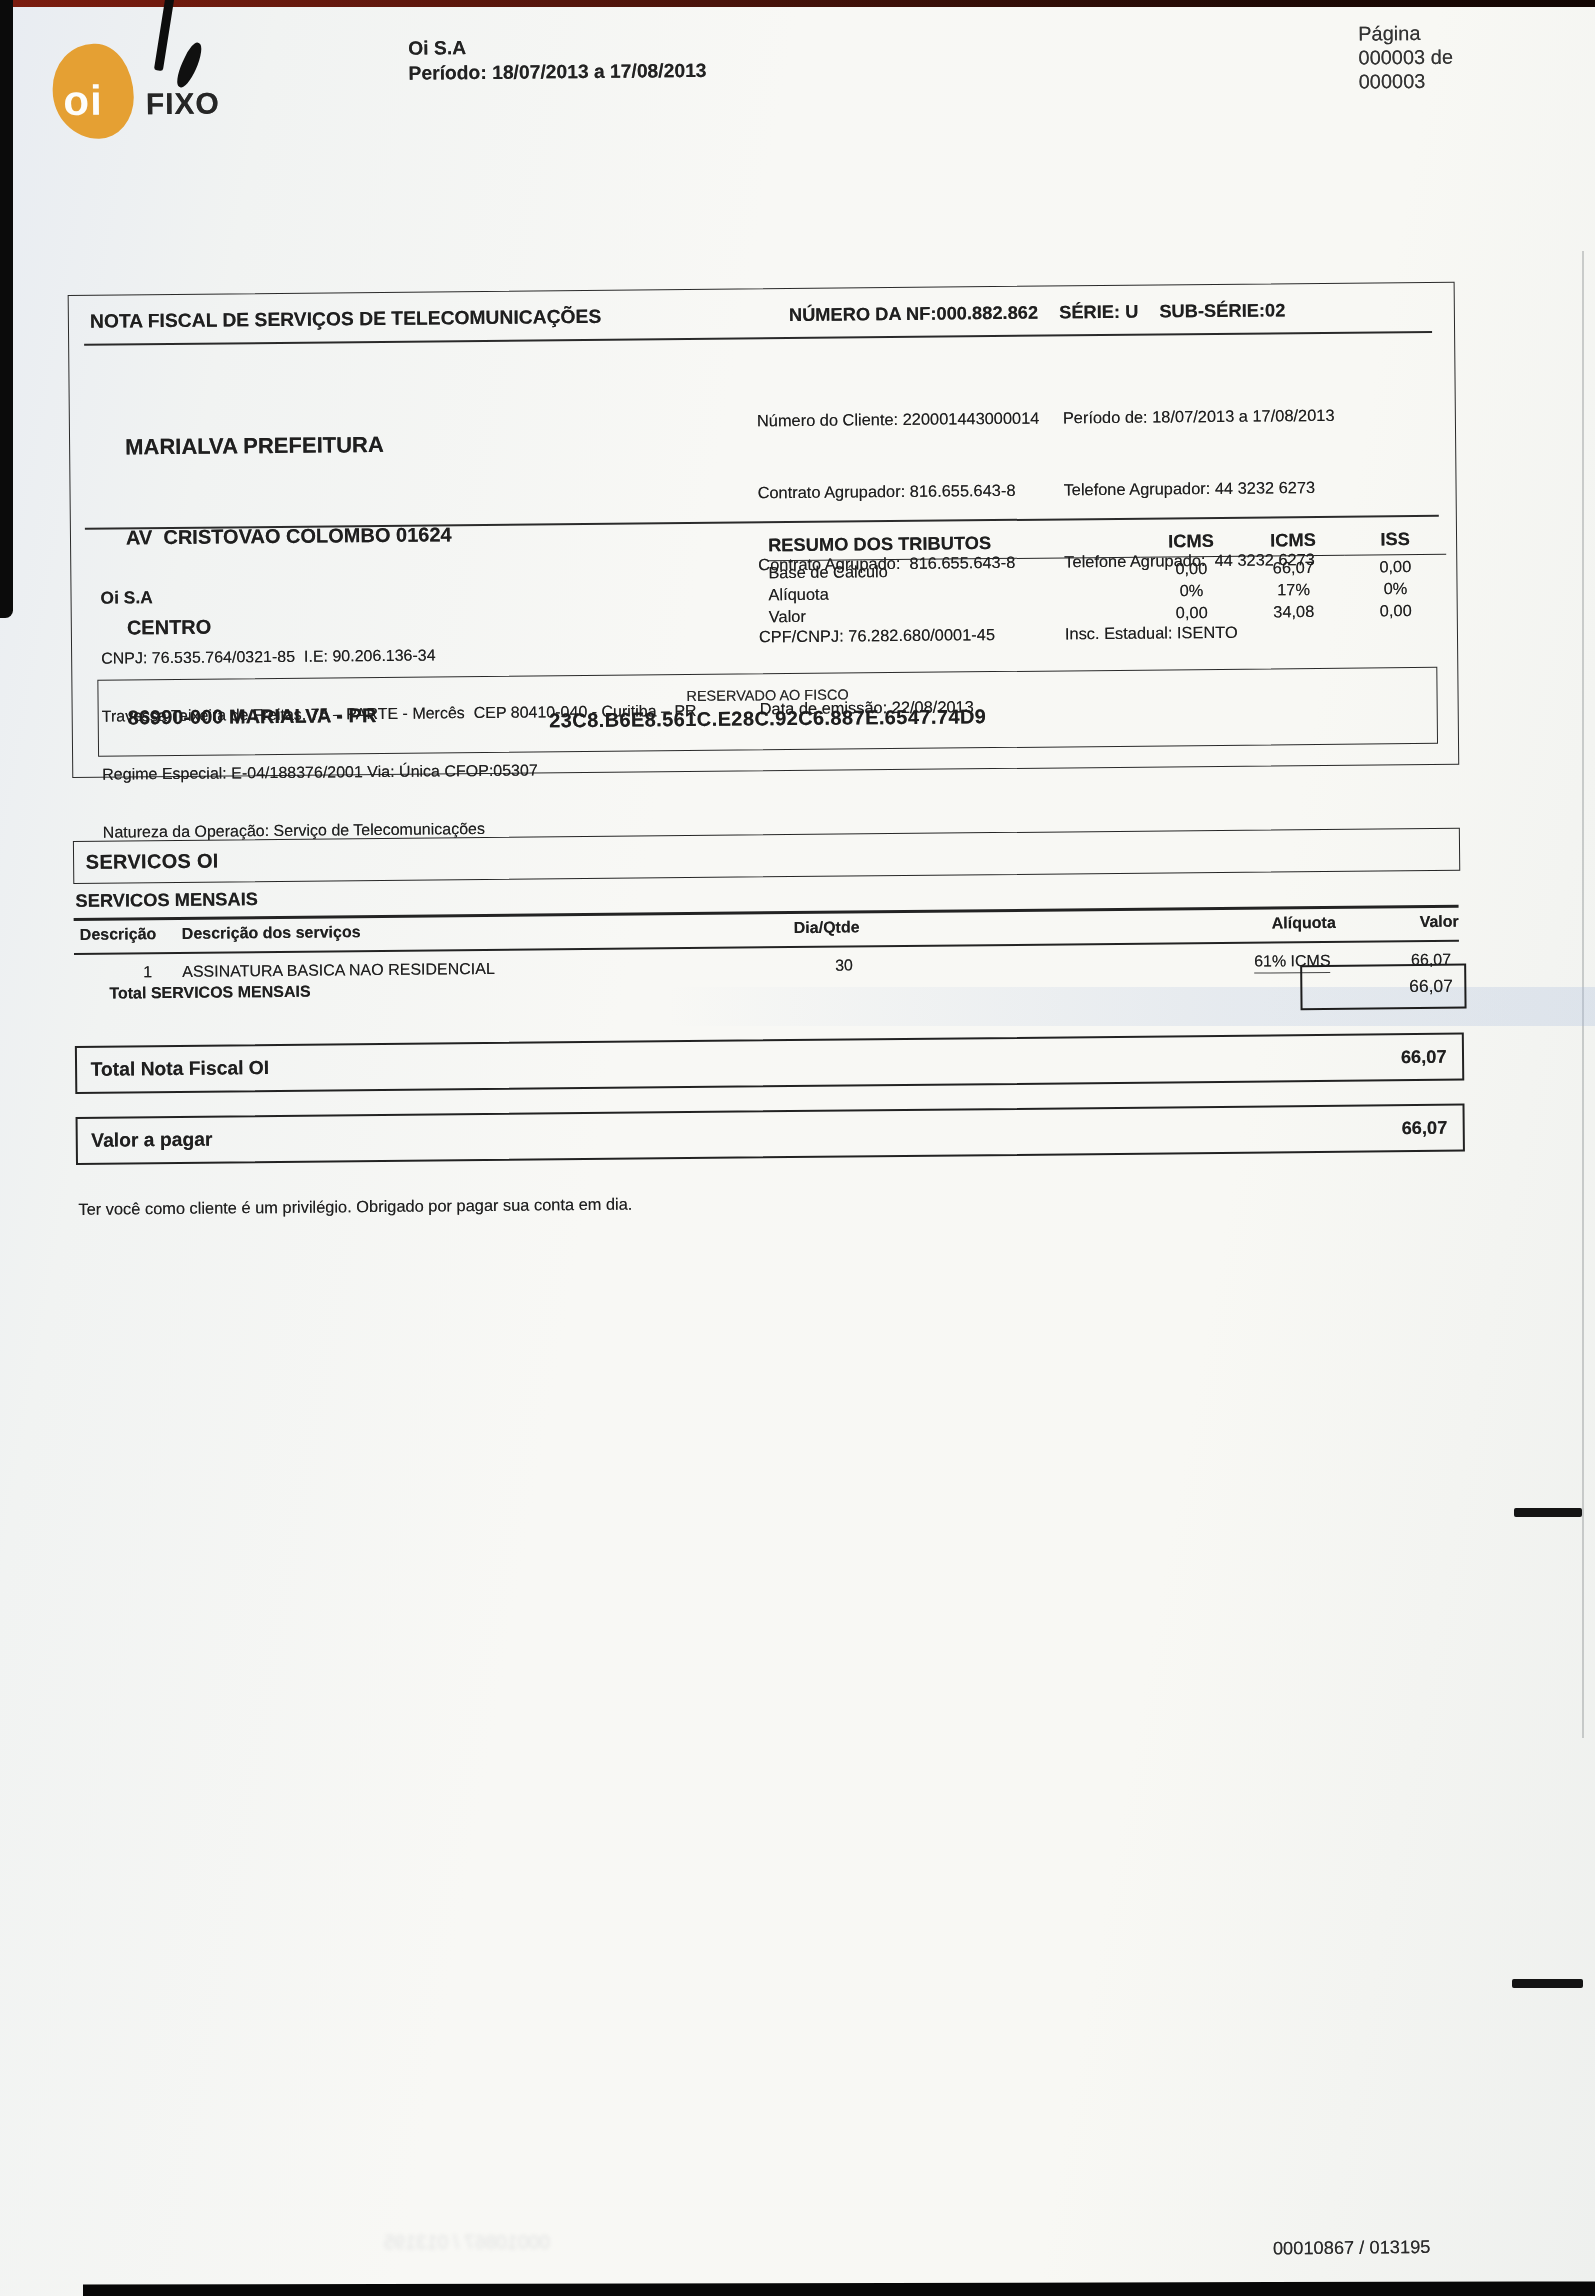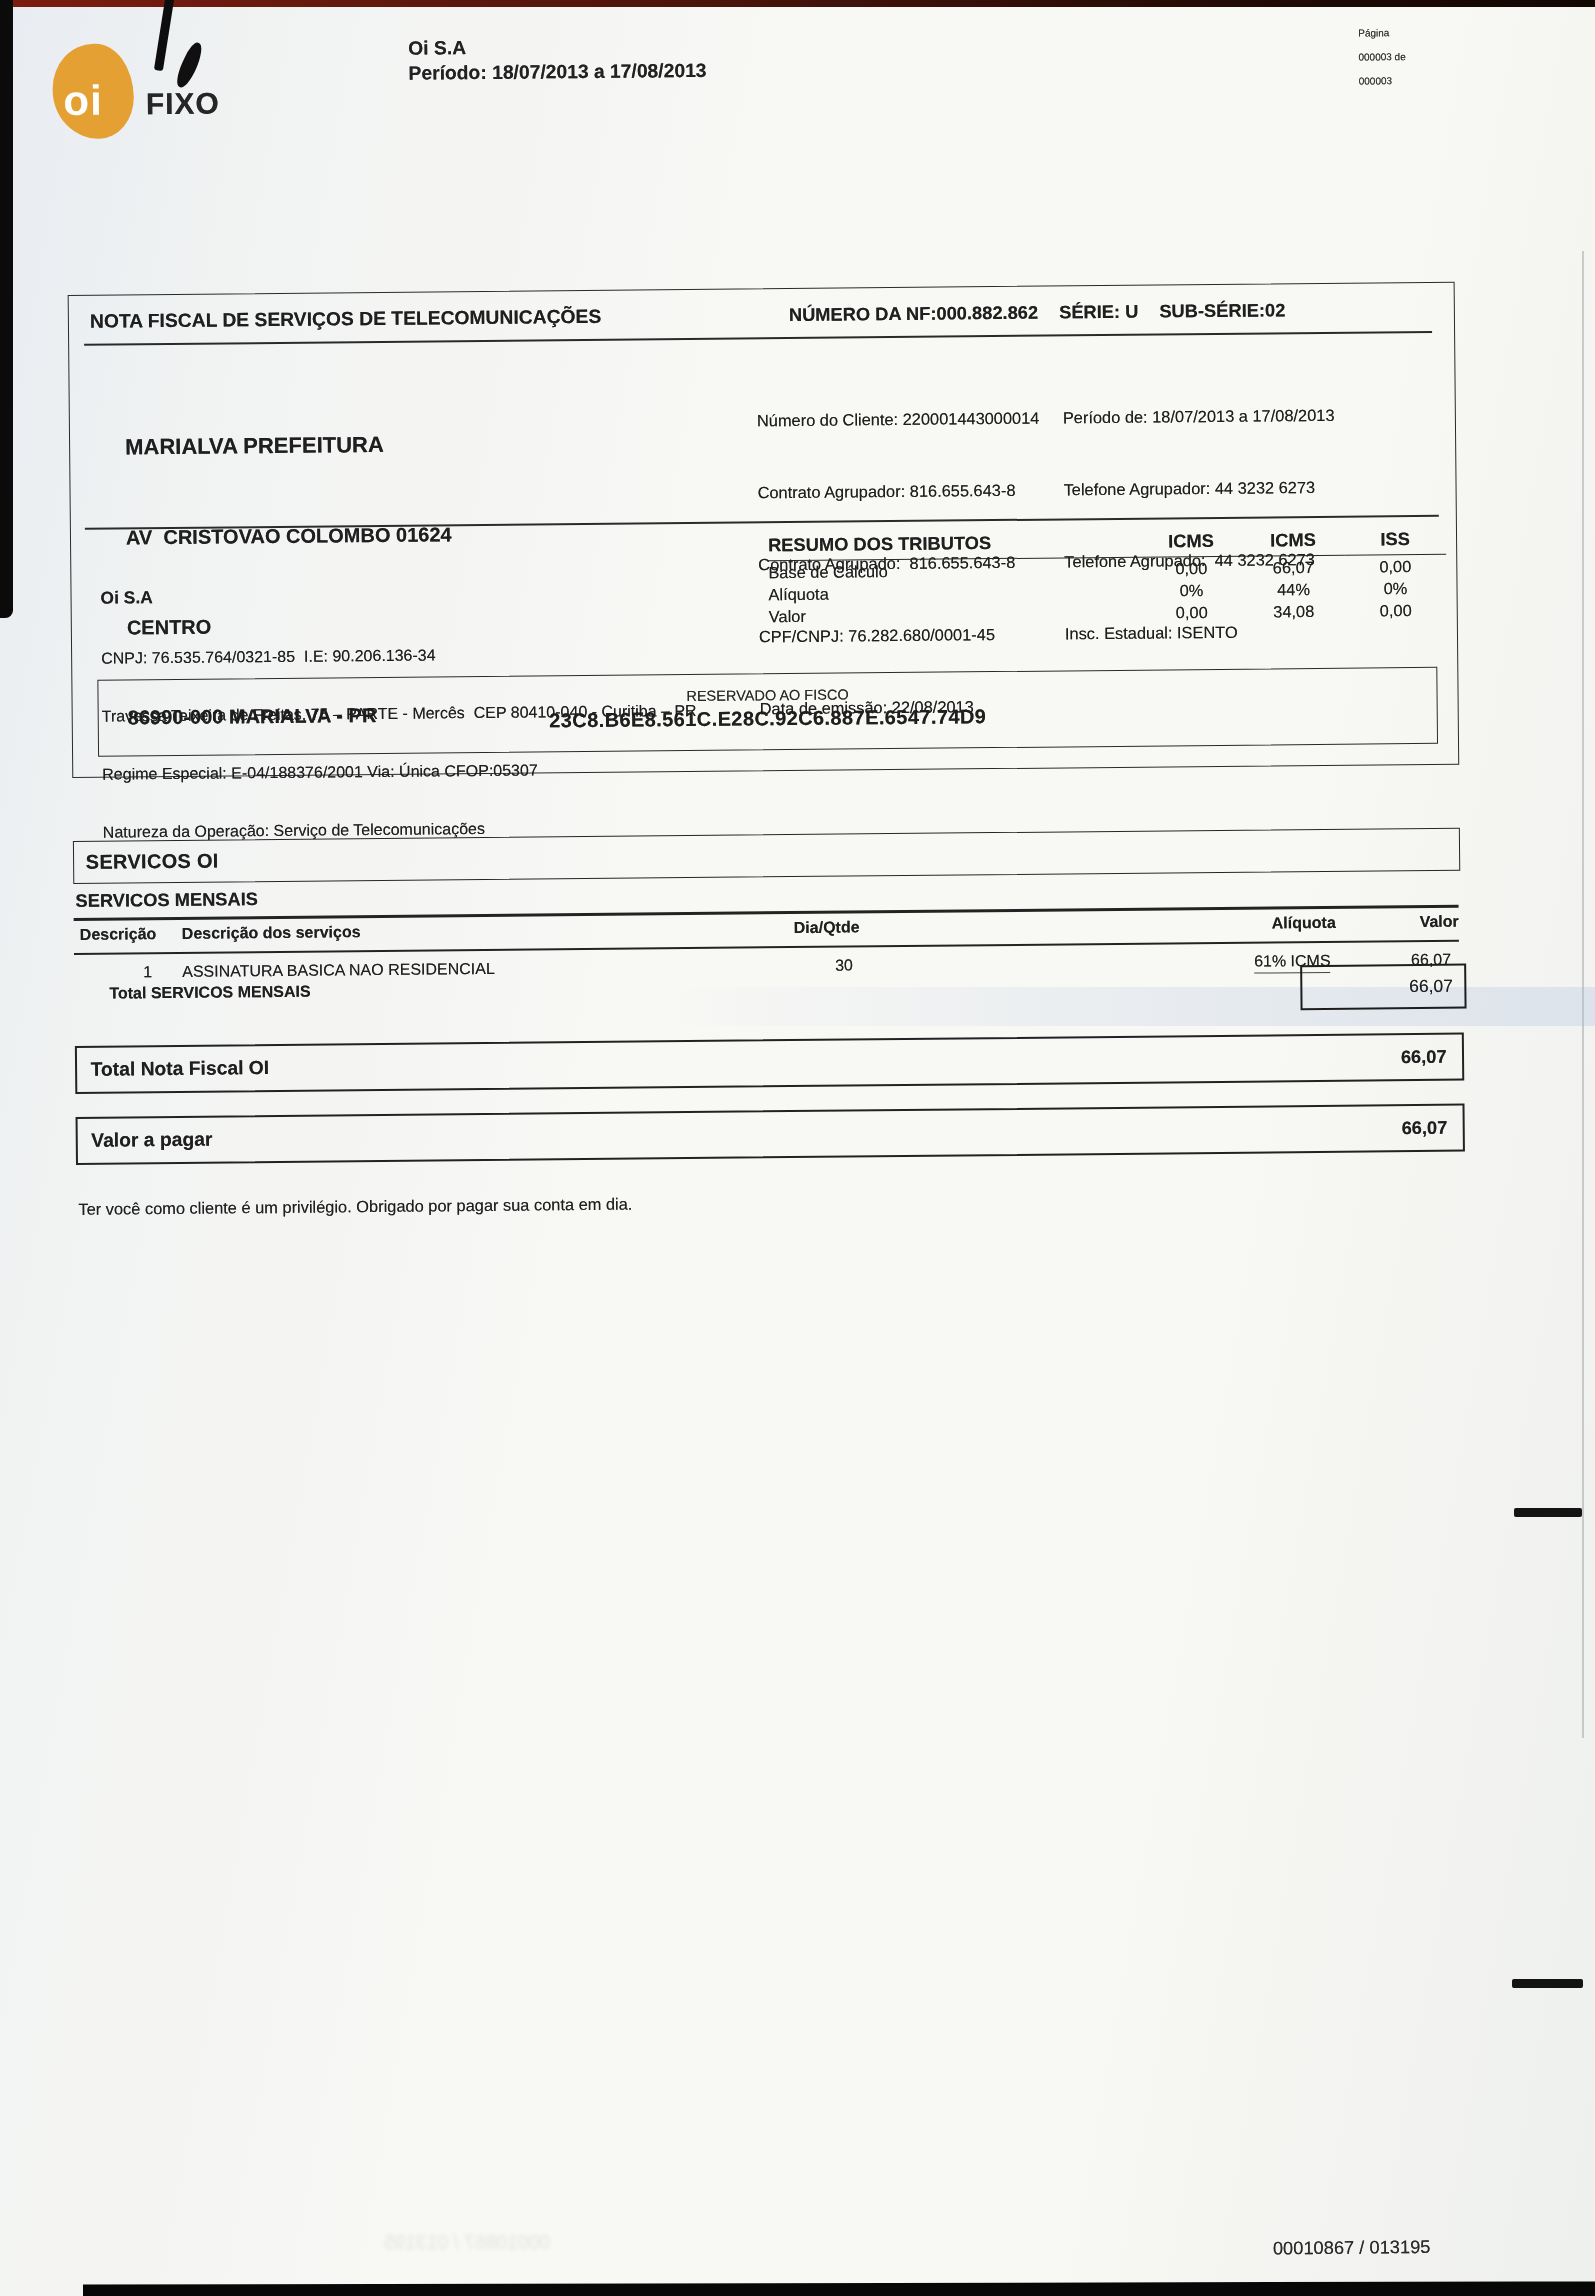--- a/index.html
+++ b/index.html
@@ -39,21 +39,21 @@
   .fuzz{text-shadow:0 0 0.5px rgba(10,10,10,.6);}
   .pre{white-space:pre;}
   
   .logo{position:absolute;left:62px;top:37px;width:81px;height:95px;
     background:#e5a033;border-radius:52% 48% 44% 58% / 48% 58% 44% 52%;}
   .logo .oi{position:absolute;left:10.6px;top:33px;font-size:42px;font-weight:700;color:#fdfdfb;
     letter-spacing:1px;}
   .brand-fixo{position:absolute;left:155px;top:81px;font-size:30px;font-weight:700;color:#262626;
     letter-spacing:1px;}
   .hdr-center{position:absolute;left:418px;top:32px;font-size:19.3px;font-weight:700;line-height:25px;color:#222;}
-  .hdr-page{position:absolute;left:1368px;top:27px;font-size:10px;line-height:24px;color:#333;}
+  .hdr-page{position:absolute;left:1368px;top:27px;font-size:20px;line-height:24px;color:#333;}
   
   .nf-box{position:absolute;left:75px;top:288px;width:1385px;height:481px;border:1.9px solid #2a2a2a;}
   .nf-title{position:absolute;left:21px;top:14.5px;font-size:19.3px;font-weight:700;}
   .nf-num{position:absolute;left:720px;top:14.5px;font-size:18.3px;font-weight:700;display:flex;gap:21px;}
   .band-rule{position:absolute;left:15.4px;top:48px;width:1348px;height:1.9px;background:#2a2a2a;}
   .customer{position:absolute;left:55px;top:77px;line-height:30px;font-size:20px;font-weight:700;}
   .customer .name{font-size:22px;}
   .info-col{position:absolute;font-size:16.4px;line-height:24px;color:#1e1e1e;}
   .col1{left:687px;top:71px;}
   .col2{left:993px;top:71px;}
@@ -179,21 +179,21 @@
           </tr>
           <tr>
             <td>Base de Cálculo</td>
             <td class="c">0,00</td>
             <td class="c">66,07</td>
             <td class="c">0,00</td>
           </tr>
           <tr>
             <td>Alíquota</td>
             <td class="c">0%</td>
-            <td class="c">44%</td>
+            <td class="c">17%</td>
             <td class="c">0%</td>
           </tr>
           <tr>
             <td>Valor</td>
             <td class="c">0,00</td>
             <td class="c">34,08</td>
             <td class="c">0,00</td>
           </tr>
         </tbody>
           </table>

